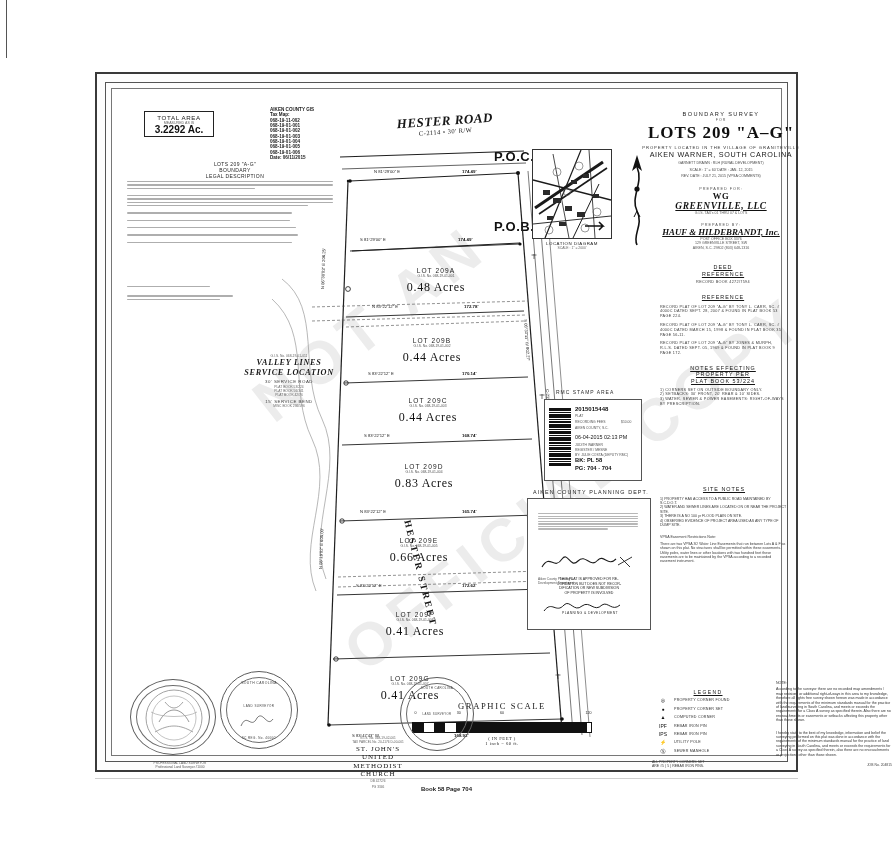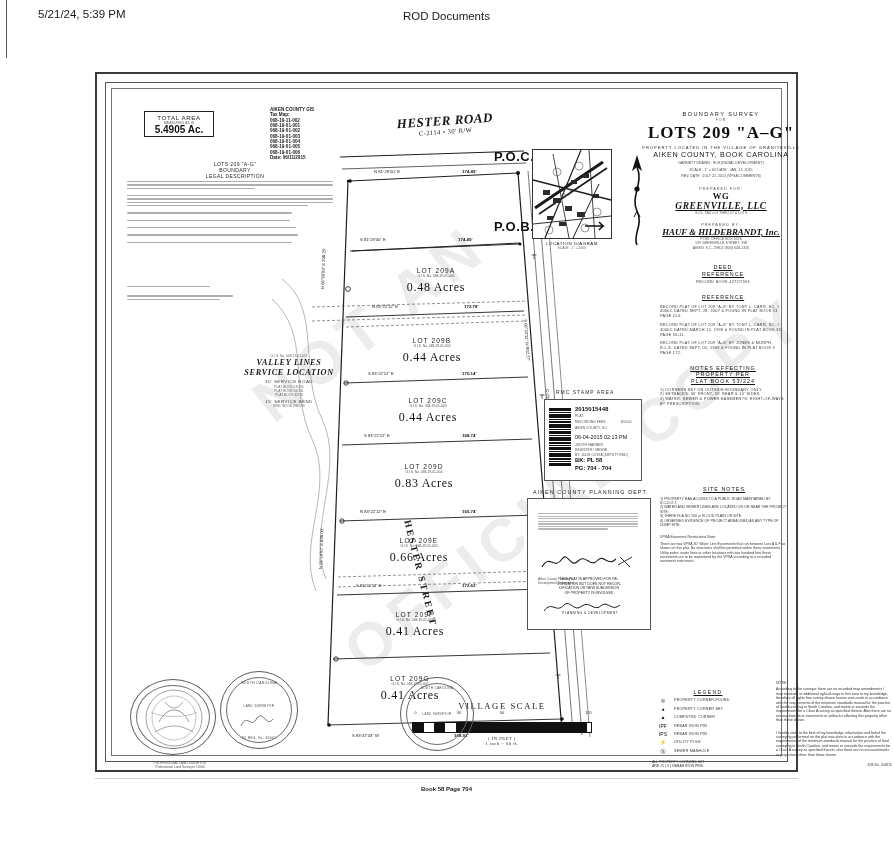--- a/index.html
+++ b/index.html
@@ -257,36 +257,32 @@
   }
   .footer-rule { position: absolute; left: 95px; width: 703px; top: 778px; height: 1px; background: #cfcfcf; }
 </style>
 </head>
 <body>
 
 <div id="page">
 
   <div class="frame-line"></div>
 
-  <div class="print-hdr">
-    <span class="date">5/21/24, 5:39 PM</span>
-    <span class="title">ROD Documents</span>
-  </div>
 
   <div class="sheet">
     <div class="sheet-inner">
       <div class="sheet-inner2">
 
         <div class="watermark">NOT AN</div>
         <div class="watermark2">OFFICIAL COPY</div>
 
         <div class="box total-area">
           <div class="ta-lbl">TOTAL AREA</div>
           <div class="ta-sub">MEASURED AS IS</div>
-          <div class="ta-val">5.4905 Ac.</div>
+          <div class="ta-val">3.2292 Ac.</div>
         </div>
 
         <div class="gis-block">
           <div class="g-t">AIKEN COUNTY GIS</div>
           <div class="g-t">Tax Map:</div>
           <div class="g-n">068-19-11-002</div>
           <div class="g-n">068-19-01-001</div>
           <div class="g-n">068-19-01-002</div>
           <div class="g-n">068-19-01-003</div>
           <div class="g-n">068-19-01-004</div>
@@ -537,21 +533,21 @@
             <path d="M 13 62 l -3 6 M 13 62 l 3 6" stroke="#111" stroke-width="1" fill="none"></path>
             <circle cx="13" cy="40" r="2.6" fill="#111"></circle>
           </svg>
         </div>
 
         <div class="titleblk">
           <div class="t-sm">BOUNDARY SURVEY</div>
           <div class="t-for">FOR</div>
           <div class="t-big">LOTS 209 "A–G"</div>
           <div class="t-loc">PROPERTY LOCATED IN THE VILLAGE OF GRANITEVILLE</div>
-          <div class="t-cty">AIKEN COUNTY, BOOK CAROLINA</div>
+          <div class="t-cty">AIKEN WARNER, SOUTH CAROLINA</div>
           <div class="t-meta">GARNETT DRAWN : RLH (RURAL DEVELOPMENT)</div>
           <div class="t-meta">SCALE : 1" = 60'   DATE : JAN. 12, 2015</div>
           <div class="t-meta">REV. DATE : JULY 21, 2015 (VPSA COMMENTS)</div>
 
           <div class="t-prep">PREPARED FOR:</div>
           <div class="t-cl1">WG</div>
           <div class="t-cl2">GREENVILLE, LLC</div>
           <div class="t-cl3">G.I.S. TAX's 01 THRU 07 &amp; LOTS</div>
 
           <div class="t-prep">PREPARED BY:</div>
@@ -658,21 +654,21 @@
           </div>
           <div style="position:absolute;left:12px;top:100px;">
             <svg width="98" height="16" viewBox="0 0 98 16">
               <path d="M 4 12 C 12 1, 16 15, 24 6 C 30 0, 34 14, 42 7 C 50 1, 54 14, 62 6 C 68 2, 72 13, 80 6" stroke="#1d1d1d" stroke-width="1" fill="none"></path>
             </svg>
           </div>
           <div class="pb-foot">PLANNING &amp; DEVELOPMENT</div>
         </div>
 
         <div class="gscale">
-          <div class="gs-t">VILLAGE SCALE</div>
+          <div class="gs-t">GRAPHIC SCALE</div>
           <div class="gs-ticks">
             <span style="left:2%">0</span>
             <span style="left:26%">30</span>
             <span style="left:50%">60</span>
             <span style="left:98%">120</span>
           </div>
           <div class="gs-bar">
             <b style="left:0%; width:6%"></b>
             <b style="left:12%; width:6%"></b>
             <b style="left:24%; width:26%"></b>
@@ -749,20 +745,29 @@
             <path d="M 2 16 C 8 2, 12 20, 18 8 C 24 0, 28 18, 34 9" stroke="#777" stroke-width="1" fill="none"></path>
           </svg>
         </div>
 
         <div class="seal" style="left:288px; top:588px; width:74px; height:74px;">
           <div class="s-in"></div>
           <div class="seal-txt" style="top:8px; font-size:3px;">SOUTH CAROLINA</div>
           <div class="seal-txt" style="top:34px; font-size:2.8px;">LAND SURVEYOR</div>
         </div>
 
+        <div class="church">
+          <div class="ch-t">G.I.S. No. 068-19-02-001</div>
+          <div class="ch-t">TAX PARCEL No. 20-1176 D-00-001</div>
+          <div class="ch-n">ST. JOHN'S</div>
+          <div class="ch-n">UNITED METHODIST</div>
+          <div class="ch-n">CHURCH</div>
+          <div class="ch-s">DB 4272/6</div>
+          <div class="ch-s">PG 3346</div>
+        </div>
 
       </div>
     </div>
   </div>
 
   <div class="footer-rule"></div>
   <div class="footer-note">Book 58 Page 704</div>
 
 </div>
 

